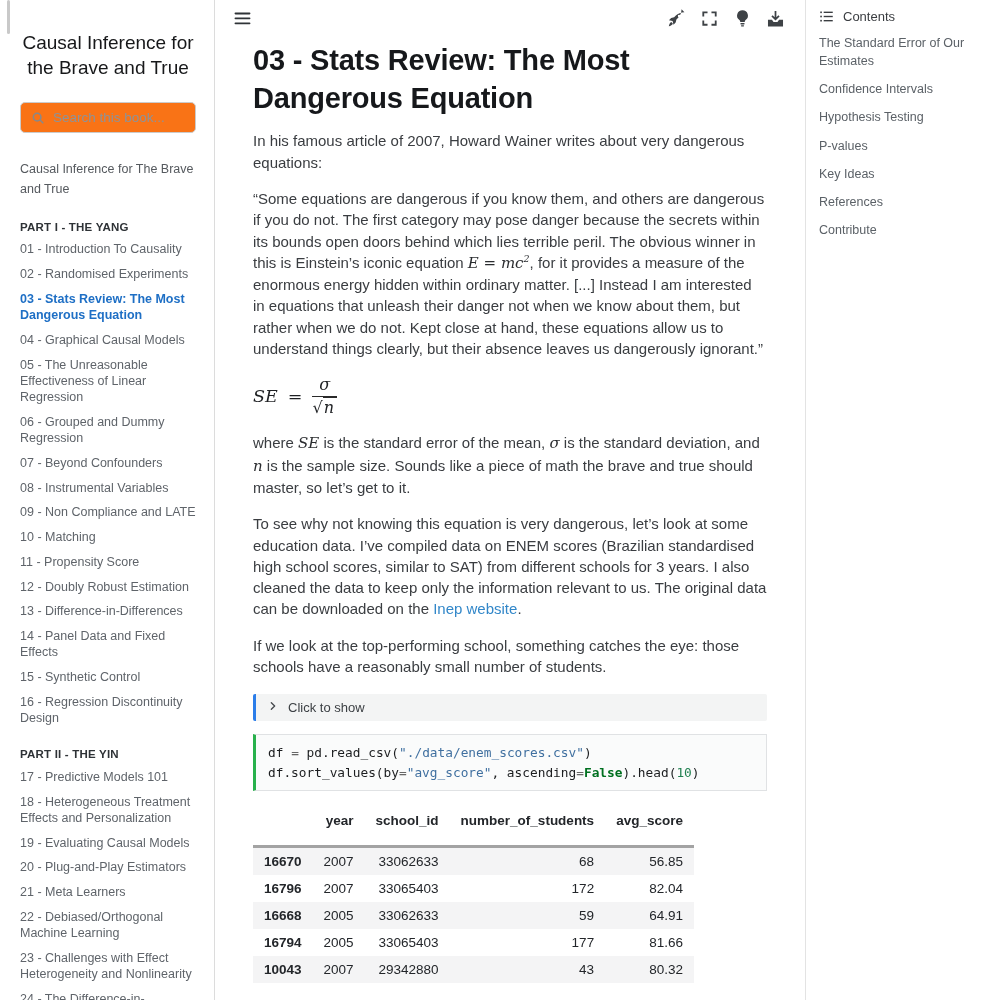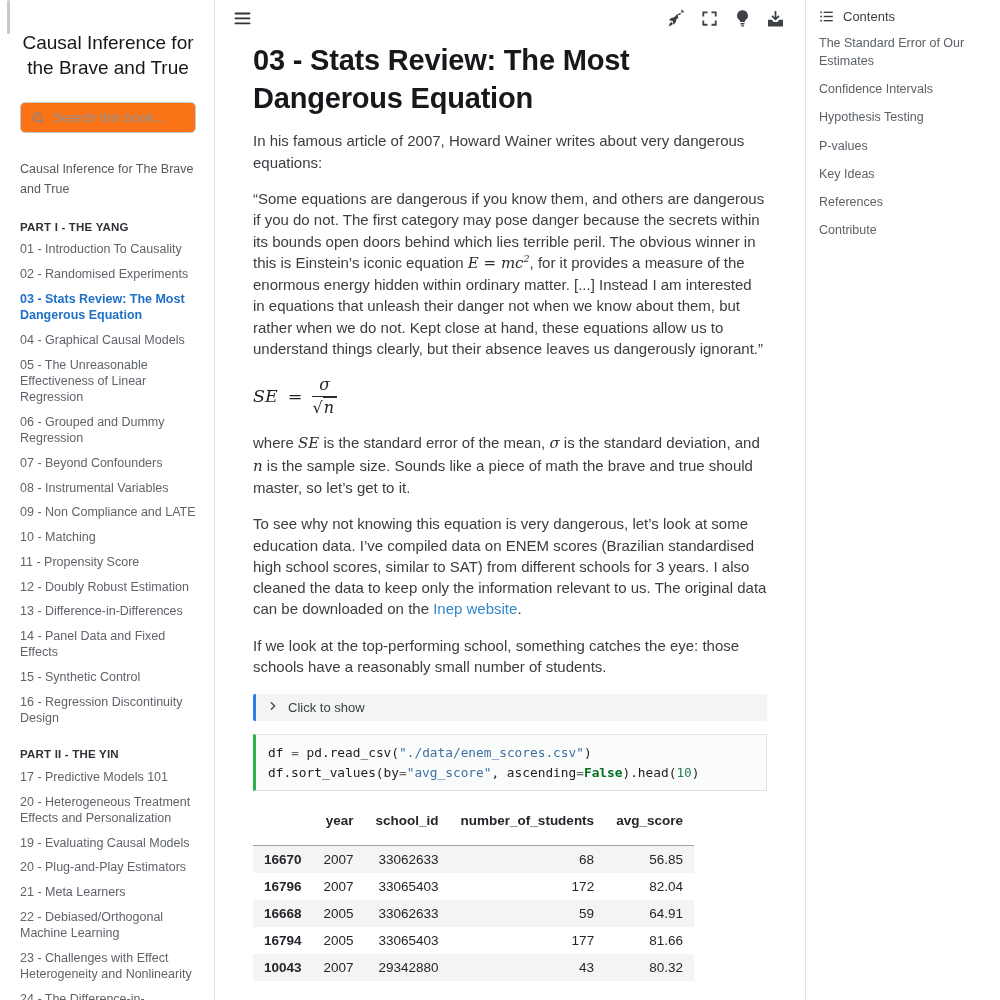--- a/index.html
+++ b/index.html
@@ -56,21 +56,21 @@
   .codeblock{margin-top:13px;background:#fafbfb;border:1px solid #e0e2e4;border-left:3px solid #28b14c;
     border-radius:0;padding:8px 12px;font-family:"DejaVu Sans Mono","Liberation Mono",monospace;
     font-size:12.8px;line-height:1.5;color:#1c1e20;white-space:pre;overflow:hidden;}
   .tok-op{color:#666;}
   .tok-str{color:#4070a0;}
   .tok-kw{color:#007020;font-weight:700;}
   .tok-num{color:#208050;}
 
   .datatable{margin-top:16px;border-collapse:collapse;font-size:13.5px;color:#23262a;}
   .datatable th,.datatable td{text-align:right;padding:6px 11px;white-space:nowrap;}
-  .datatable thead th{font-weight:700;border-bottom:1px solid #a3a3a3;padding-bottom:17px;}
+  .datatable thead th{font-weight:700;border-bottom:3px solid #a3a3a3;padding-bottom:17px;}
   .datatable tbody th{font-weight:700;}
   .datatable tbody tr.stripe{background:#f4f4f5;}
 
   
   .toc{width:195px;min-width:195px;box-sizing:border-box;border-left:1px solid #e3e3e3;
     padding:9px 14px 0 13px;overflow:hidden;}
   .toc-header{display:flex;align-items:center;gap:9px;font-size:13px;color:#3a3d41;}
   .toc-item{display:block;font-size:12.5px;color:#5b6167;line-height:1.45;margin:10px 0;cursor:pointer;}
 </style>
 </head>
@@ -101,21 +101,21 @@
         <a class="nav-item">09 - Non Compliance and LATE</a>
         <a class="nav-item">10 - Matching</a>
         <a class="nav-item">11 - Propensity Score</a>
         <a class="nav-item">12 - Doubly Robust Estimation</a>
         <a class="nav-item">13 - Difference-in-Differences</a>
         <a class="nav-item">14 - Panel Data and Fixed Effects</a>
         <a class="nav-item">15 - Synthetic Control</a>
         <a class="nav-item">16 - Regression Discontinuity Design</a>
         <p class="nav-caption">PART II - THE YIN</p>
         <a class="nav-item">17 - Predictive Models 101</a>
-        <a class="nav-item">20 - Heterogeneous Treatment Effects and Personalization</a>
+        <a class="nav-item">18 - Heterogeneous Treatment Effects and Personalization</a>
         <a class="nav-item">19 - Evaluating Causal Models</a>
         <a class="nav-item">20 - Plug-and-Play Estimators</a>
         <a class="nav-item">21 - Meta Learners</a>
         <a class="nav-item">22 - Debiased/Orthogonal Machine Learning</a>
         <a class="nav-item">23 - Challenges with Effect Heterogeneity and Nonlinearity</a>
         <a class="nav-item">24 - The Difference-in-Differences Saga</a>
       </div>
   </nav>
 </aside>
 

